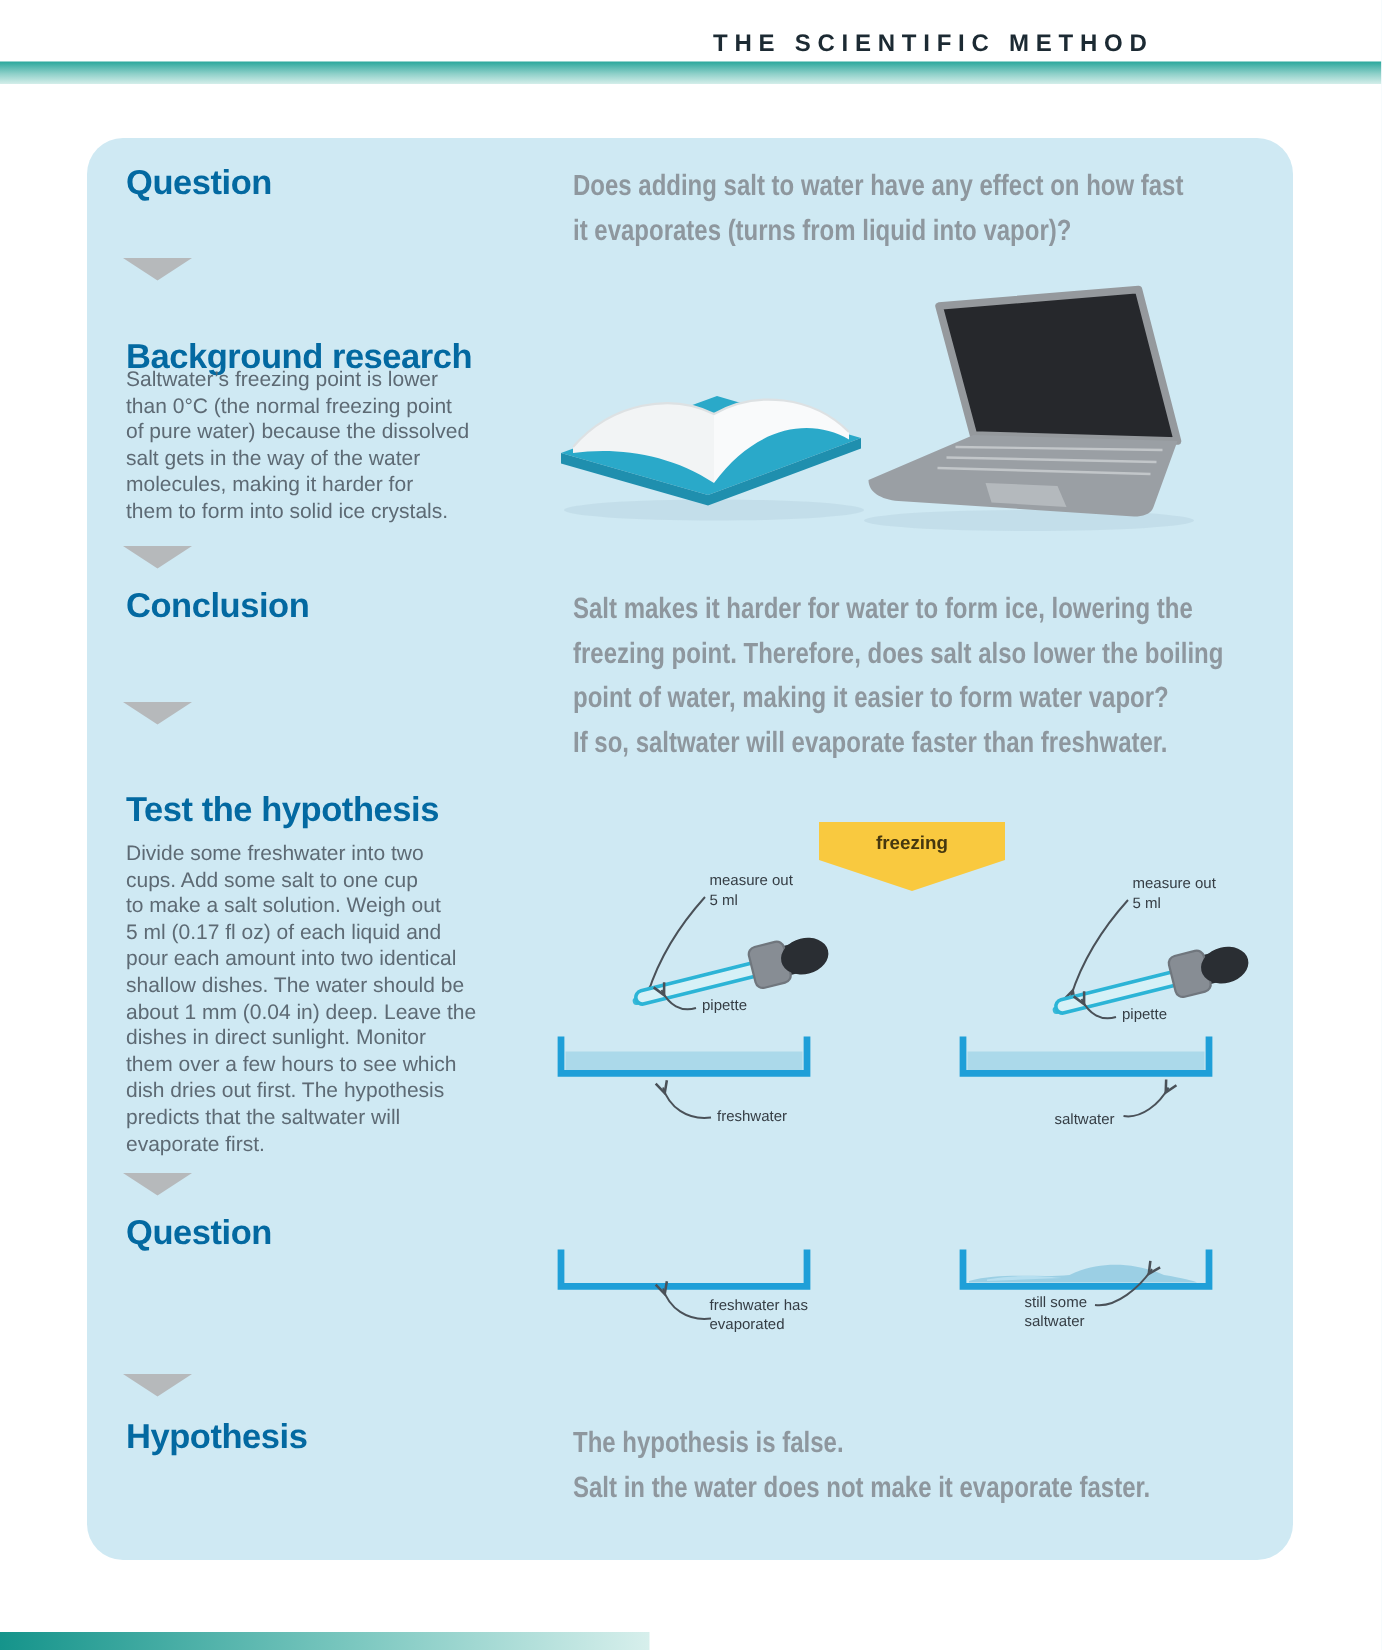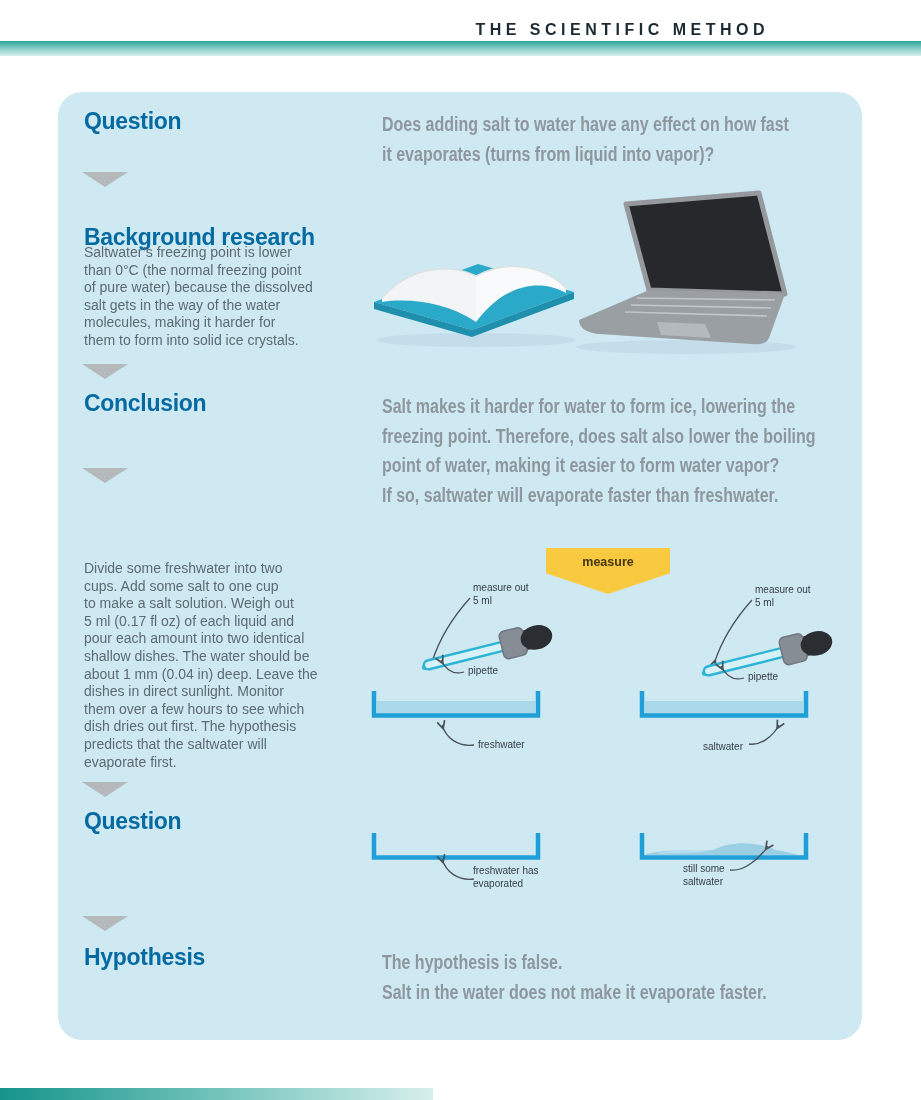--- a/index.html
+++ b/index.html
@@ -64,20 +64,21 @@
 than 0°C (the normal freezing point
 of pure water) because the dissolved
 salt gets in the way of the water
 molecules, making it harder for
 them to form into solid ice crystals.</div>
     <div class="sec-arrow" style="top:272px"></div>
 
     <div class="heading" style="top:298px">Conclusion</div>
     <div class="sec-arrow" style="top:376px"></div>
 
+    <div class="heading" style="top:434px">Test the hypothesis</div>
     <div class="body-text" style="top:468px">Divide some freshwater into two
 cups. Add some salt to one cup
 to make a salt solution. Weigh out
 5 ml (0.17 fl oz) of each liquid and
 pour each amount into two identical
 shallow dishes. The water should be
 about 1 mm (0.04 in) deep. Leave the
 dishes in direct sunlight. Monitor
 them over a few hours to see which
 dish dries out first. The hypothesis
@@ -119,21 +120,21 @@
         <g stroke="#c2c6c9" stroke-width="1.6">
           <line x1="66" y1="108" x2="204" y2="110"></line>
           <line x1="60" y1="115" x2="200" y2="118"></line>
           <line x1="54" y1="122" x2="196" y2="126"></line>
         </g>
         <path d="M86,132 L134,134 L140,148 L90,145 Z" fill="#b4b9bd"></path>
       </g>
     </svg>
 
     <div class="sunlight">
-      <span>measure</span>
+      <span>freezing</span>
     </div>
 
     <div class="diagram-label" style="left:415px;top:489px">measure out
 5 ml</div>
     <svg class="abs" style="left:366px;top:500px" width="52" height="80">
       <defs>
           <marker id="ah1" markerWidth="8" markerHeight="8" refX="4" refY="4" orient="auto">
         <path d="M7,1 L1,4 L7,7" fill="none" stroke="#4a5158" stroke-width="1.3"></path>
           </marker>
         </defs>

